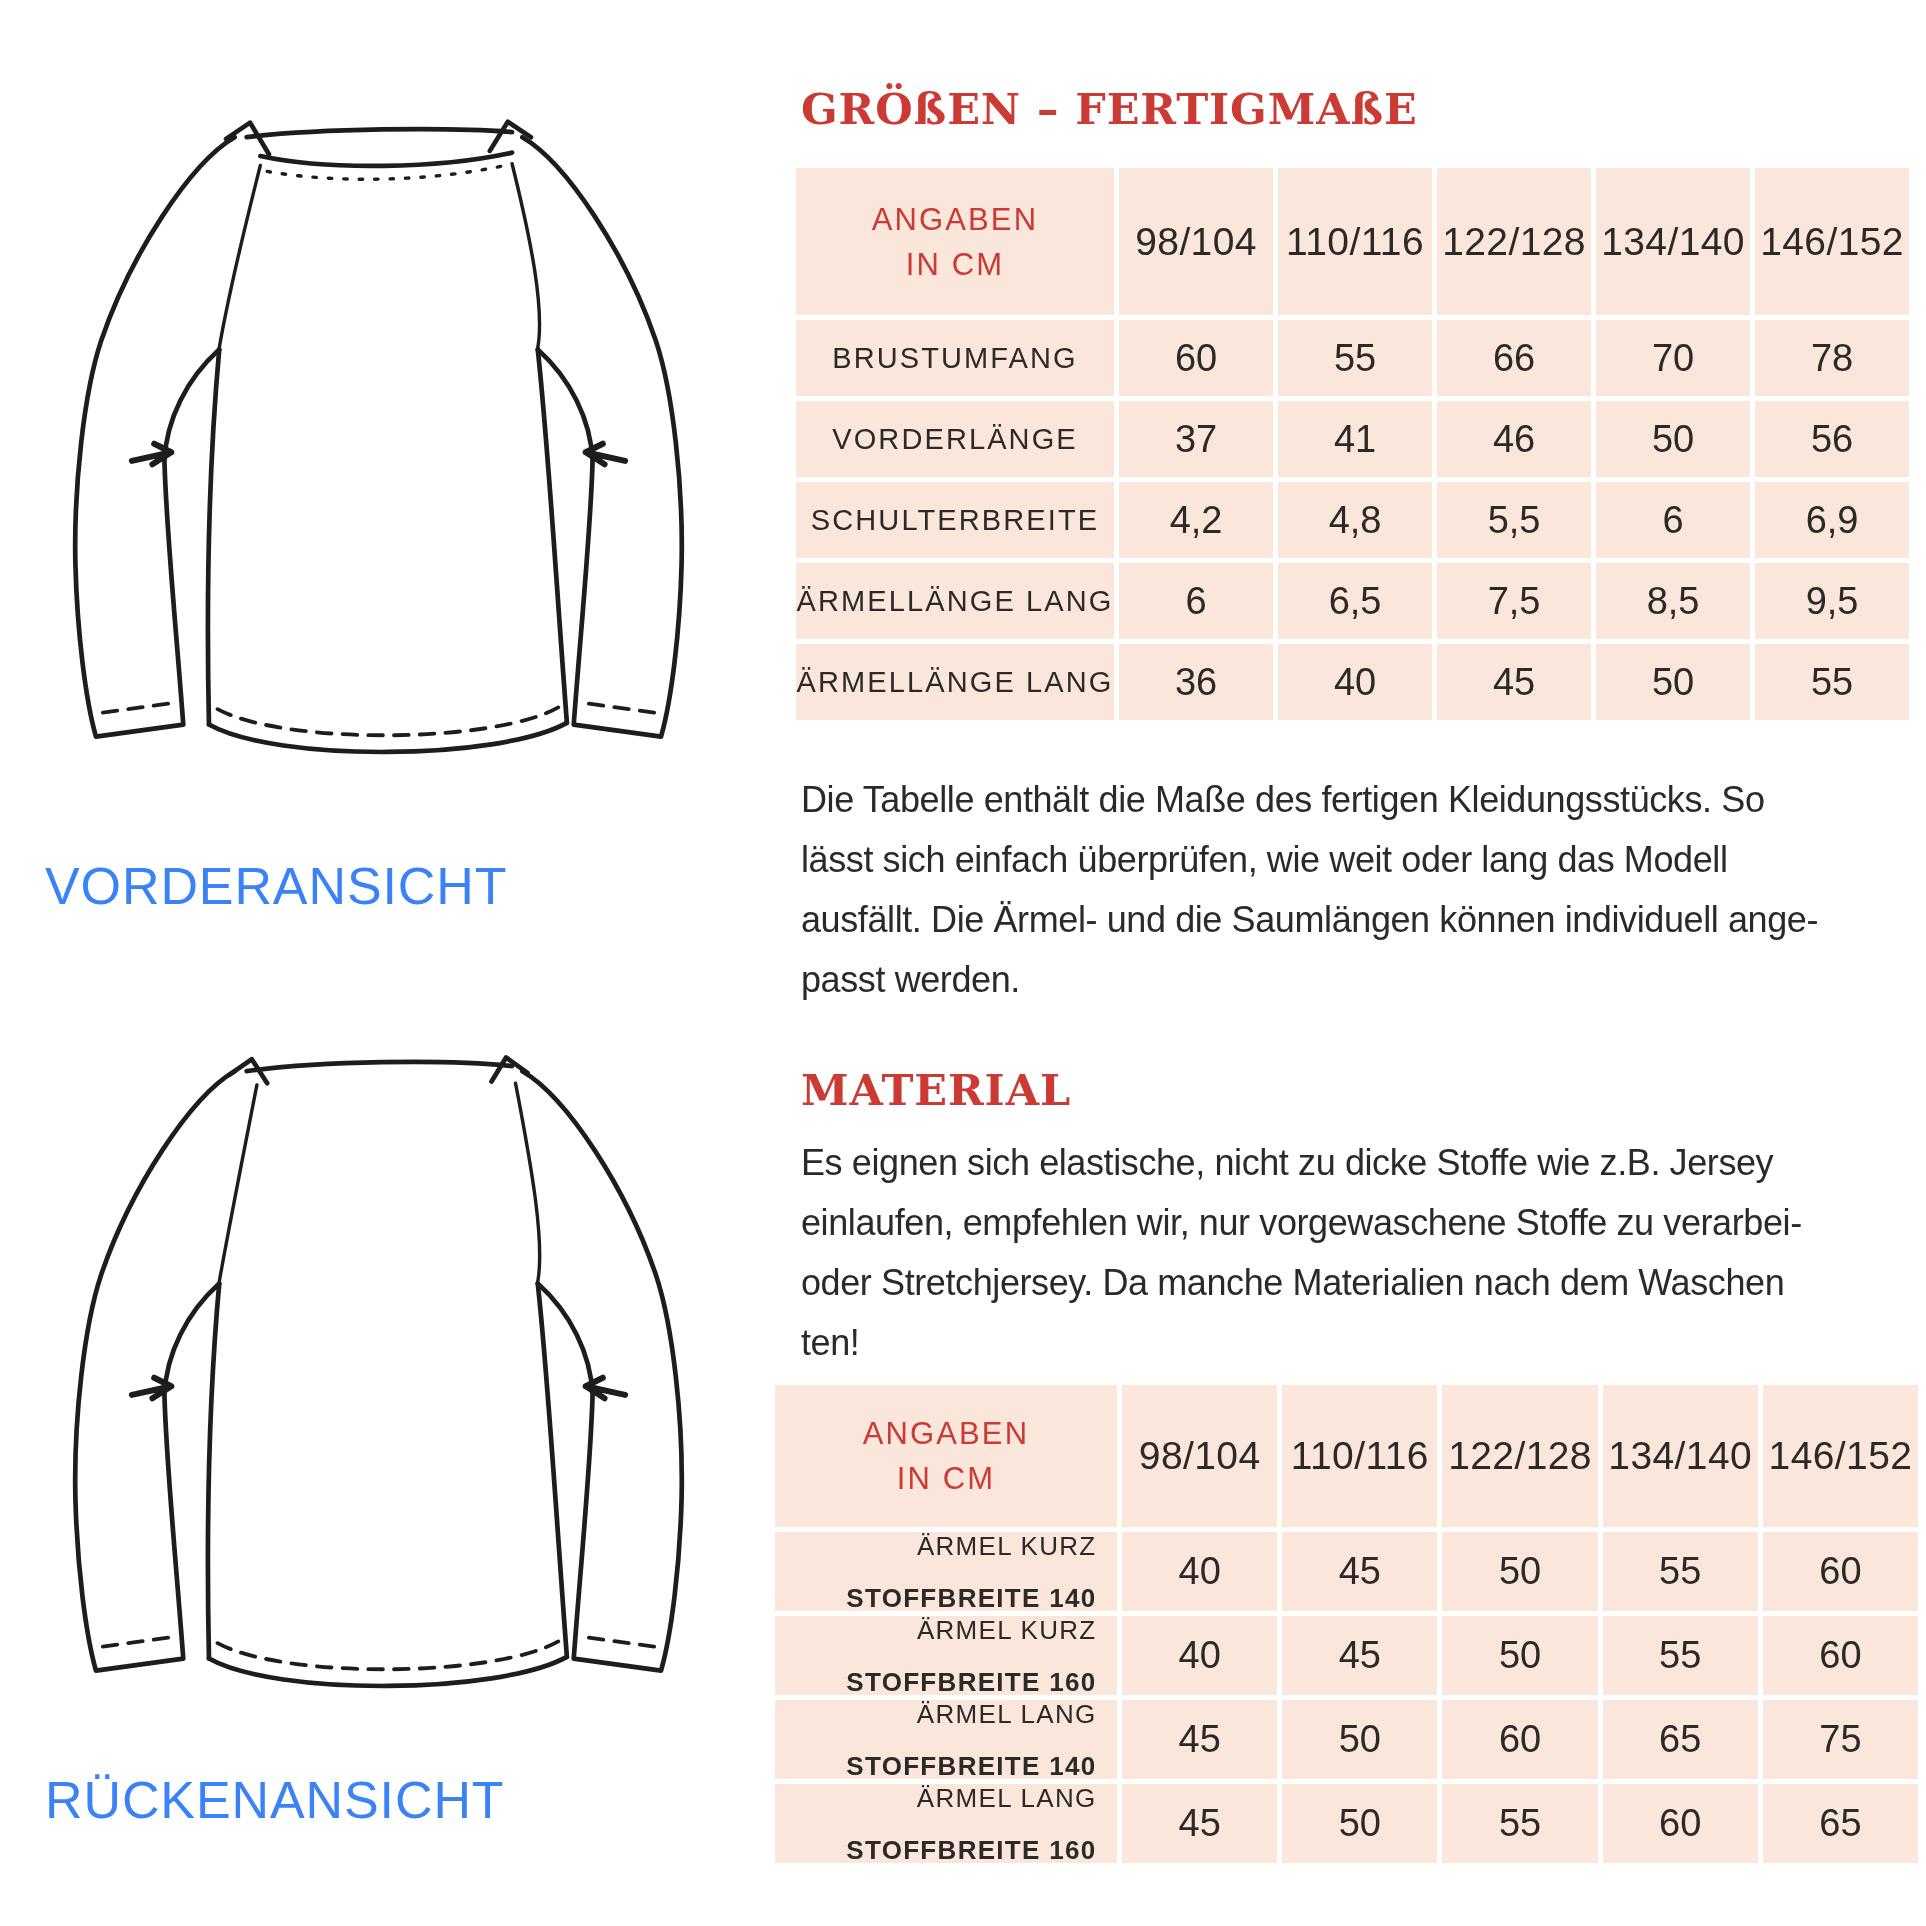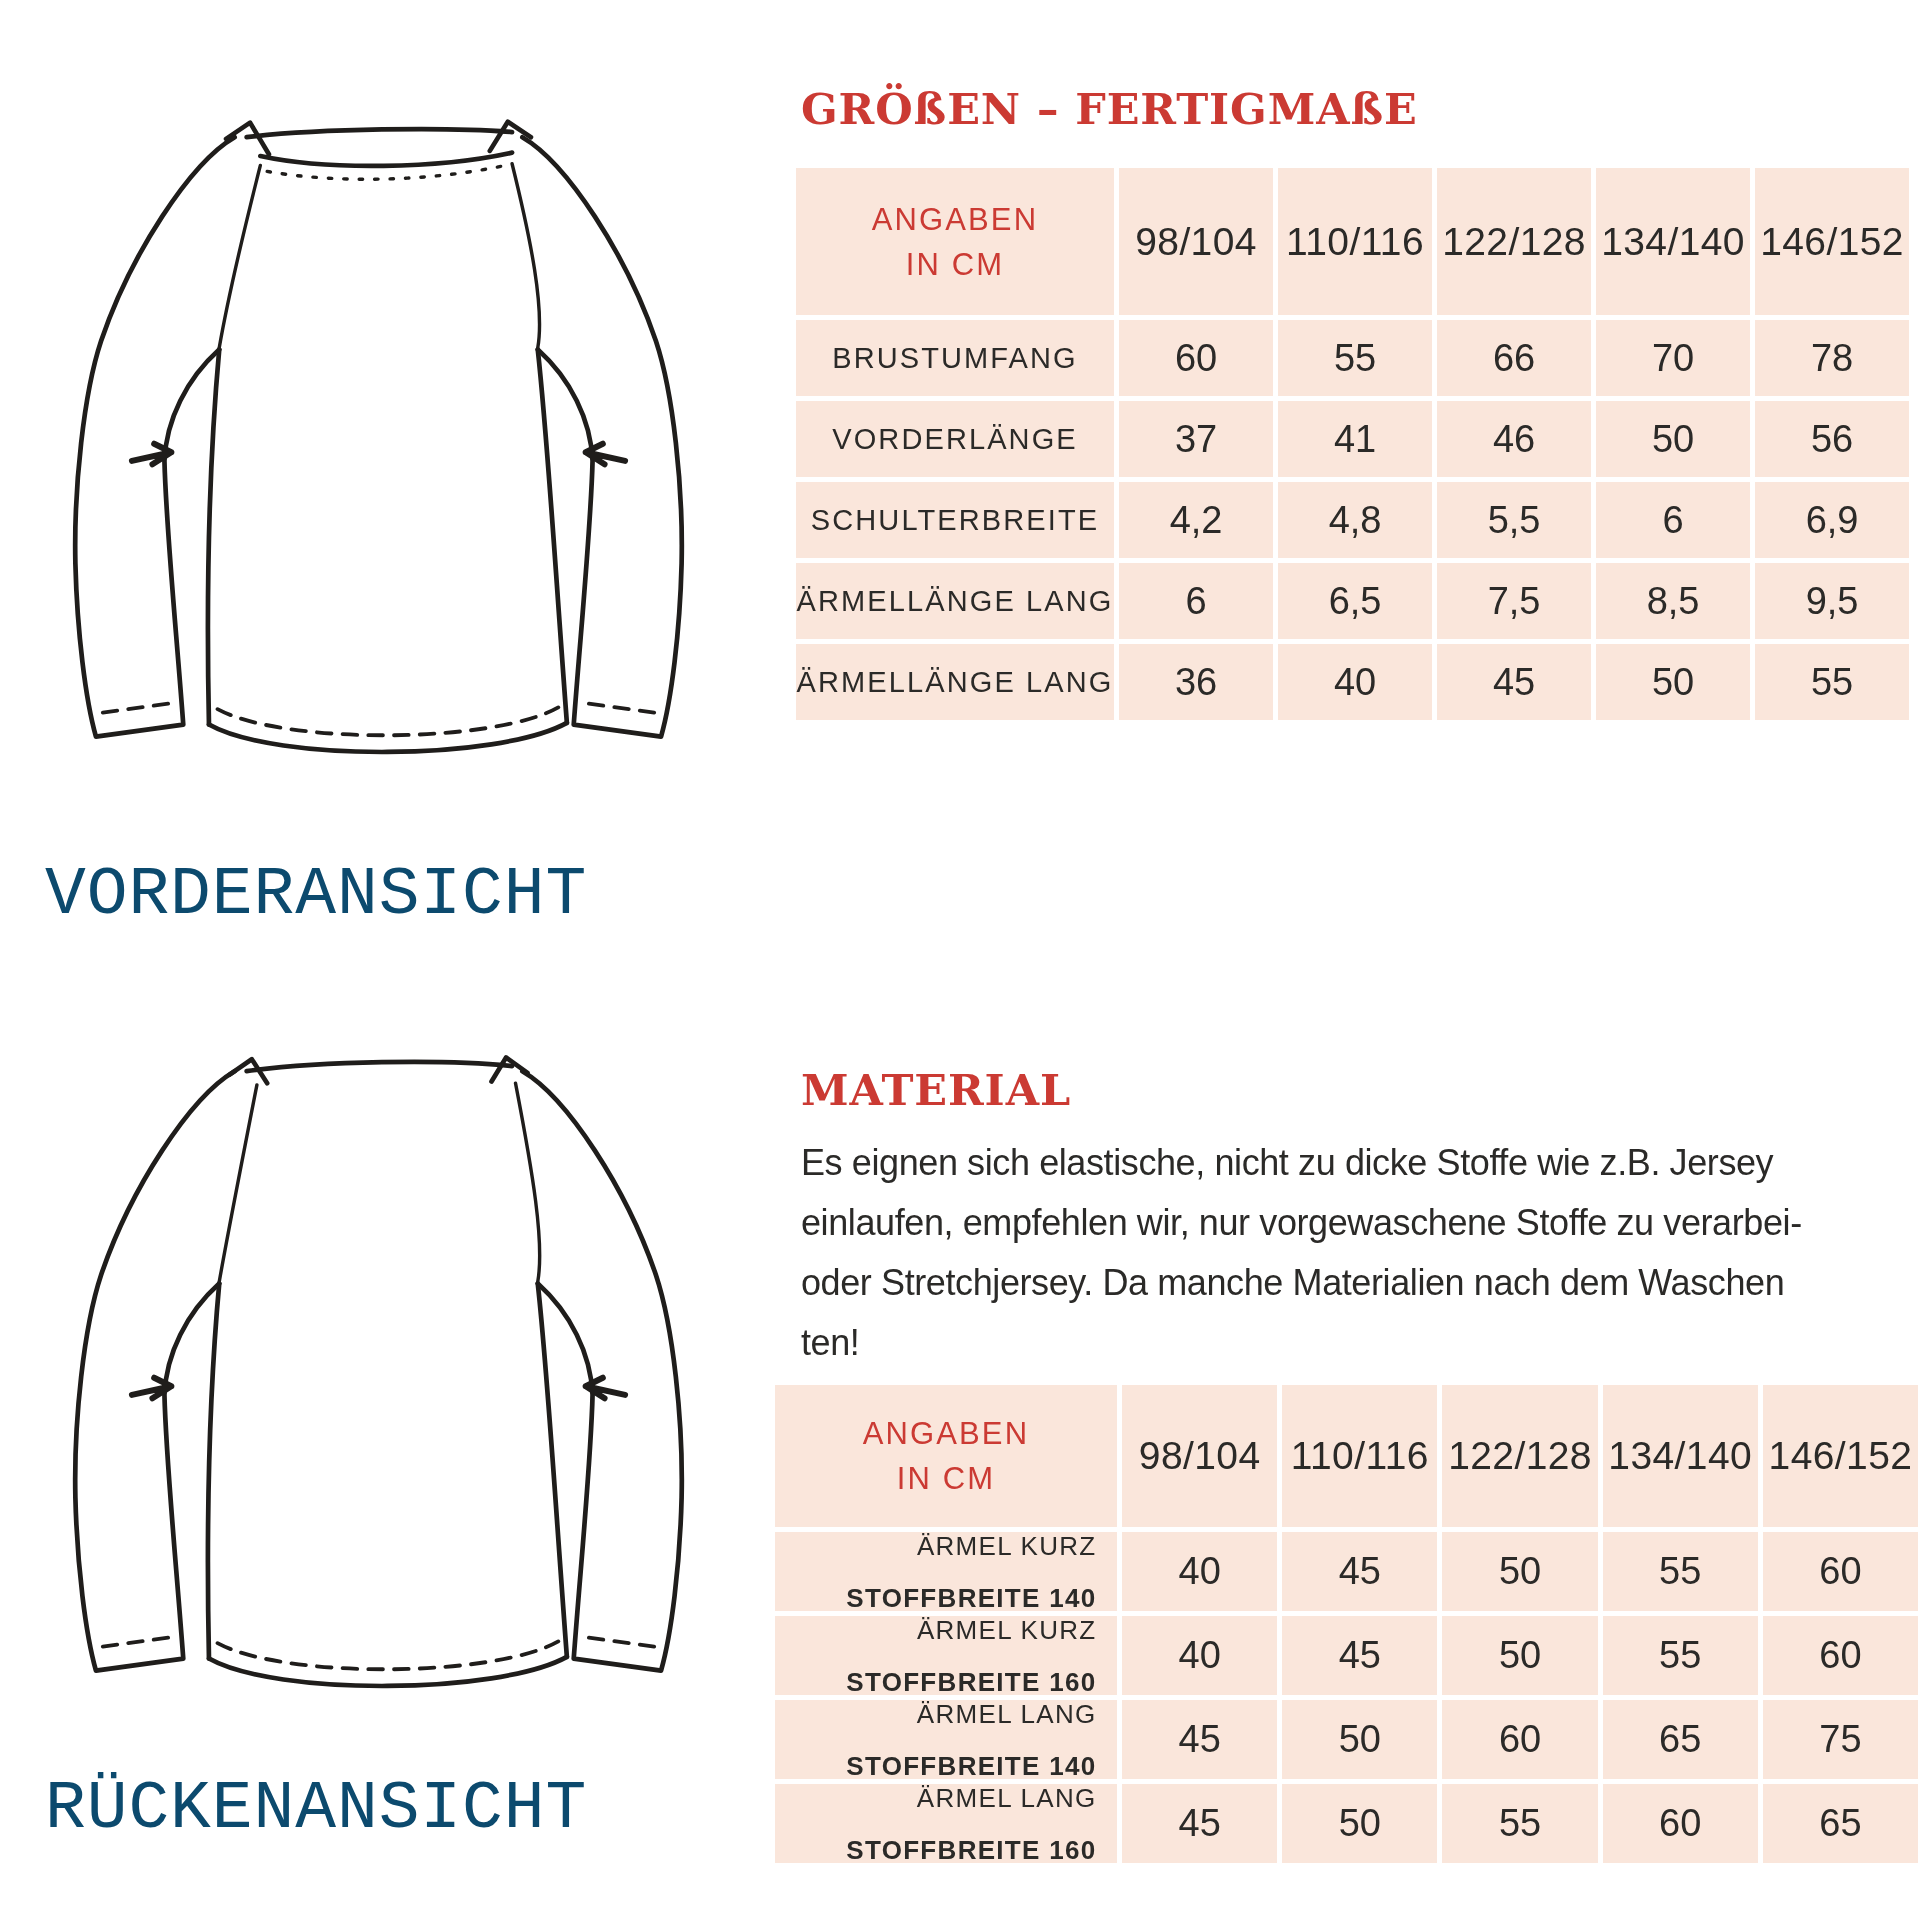--- a/index.html
+++ b/index.html
@@ -5,21 +5,21 @@
   :root{
     --red:#cb3a33;
     --pink:#fae6db;
     --ink:#2b2a28;
     --sketch:#1f1d1b;
   }
   html,body{margin:0;padding:0;background:#ffffff;}
   .page{position:relative;width:1926px;height:1926px;background:#fff;overflow:hidden;
         font-family:"Liberation Sans",sans-serif;color:var(--ink);}
   .sketch{position:absolute;}
-  .caption{position:absolute;font-size:68px;letter-spacing:0.9px;color:#0c4a6e;white-space:nowrap;font-family:Liberation Mono, monospace;}
+  .caption{position:absolute;font-size:52px;letter-spacing:0.9px;color:#3b82f6;white-space:nowrap;}
   .sec-title{position:absolute;font-family:"DejaVu Serif","Liberation Serif",serif;
              font-weight:bold;font-size:43px;letter-spacing:0.9px;color:var(--red);white-space:nowrap;}
   .para{position:absolute;font-size:36px;line-height:60px;letter-spacing:-0.4px;color:var(--ink);}
   .para div{white-space:nowrap;}
   .gtable{position:absolute;display:grid;gap:5.1px;}
   #table1{left:796px;top:168px;width:1113px;
           grid-template-columns:318px repeat(5,1fr);
           grid-template-rows:147px repeat(5,76px);}
   #table2{left:775px;top:1385px;width:1143px;
           grid-template-columns:342px repeat(5,1fr);
@@ -120,20 +120,26 @@
       <div class="cell val">8,5</div>
       <div class="cell val">9,5</div>
       <div class="cell lbl">ÄRMELLÄNGE LANG</div>
       <div class="cell val">36</div>
       <div class="cell val">40</div>
       <div class="cell val">45</div>
       <div class="cell val">50</div>
       <div class="cell val">55</div>
     </div>
 
+  <div class="para" style="left:801px;top:770px;">
+    <div>Die Tabelle enthält die Maße des fertigen Kleidungsstücks. So</div>
+    <div>lässt sich einfach überprüfen, wie weit oder lang das Modell</div>
+    <div>ausfällt. Die Ärmel- und die Saumlängen können individuell ange-</div>
+    <div>passt werden.</div>
+  </div>
 
   <div class="sec-title" style="left:801px;top:1065px;">MATERIAL</div>
 
   <div class="para" style="left:801px;top:1133px;">
     <div>Es eignen sich elastische, nicht zu dicke Stoffe wie z.B. Jersey</div>
     <div>einlaufen, empfehlen wir, nur vorgewaschene Stoffe zu verarbei-</div>
     <div>oder Stretchjersey. Da manche Materialien nach dem Waschen</div>
     <div>ten!</div>
   </div>
 

